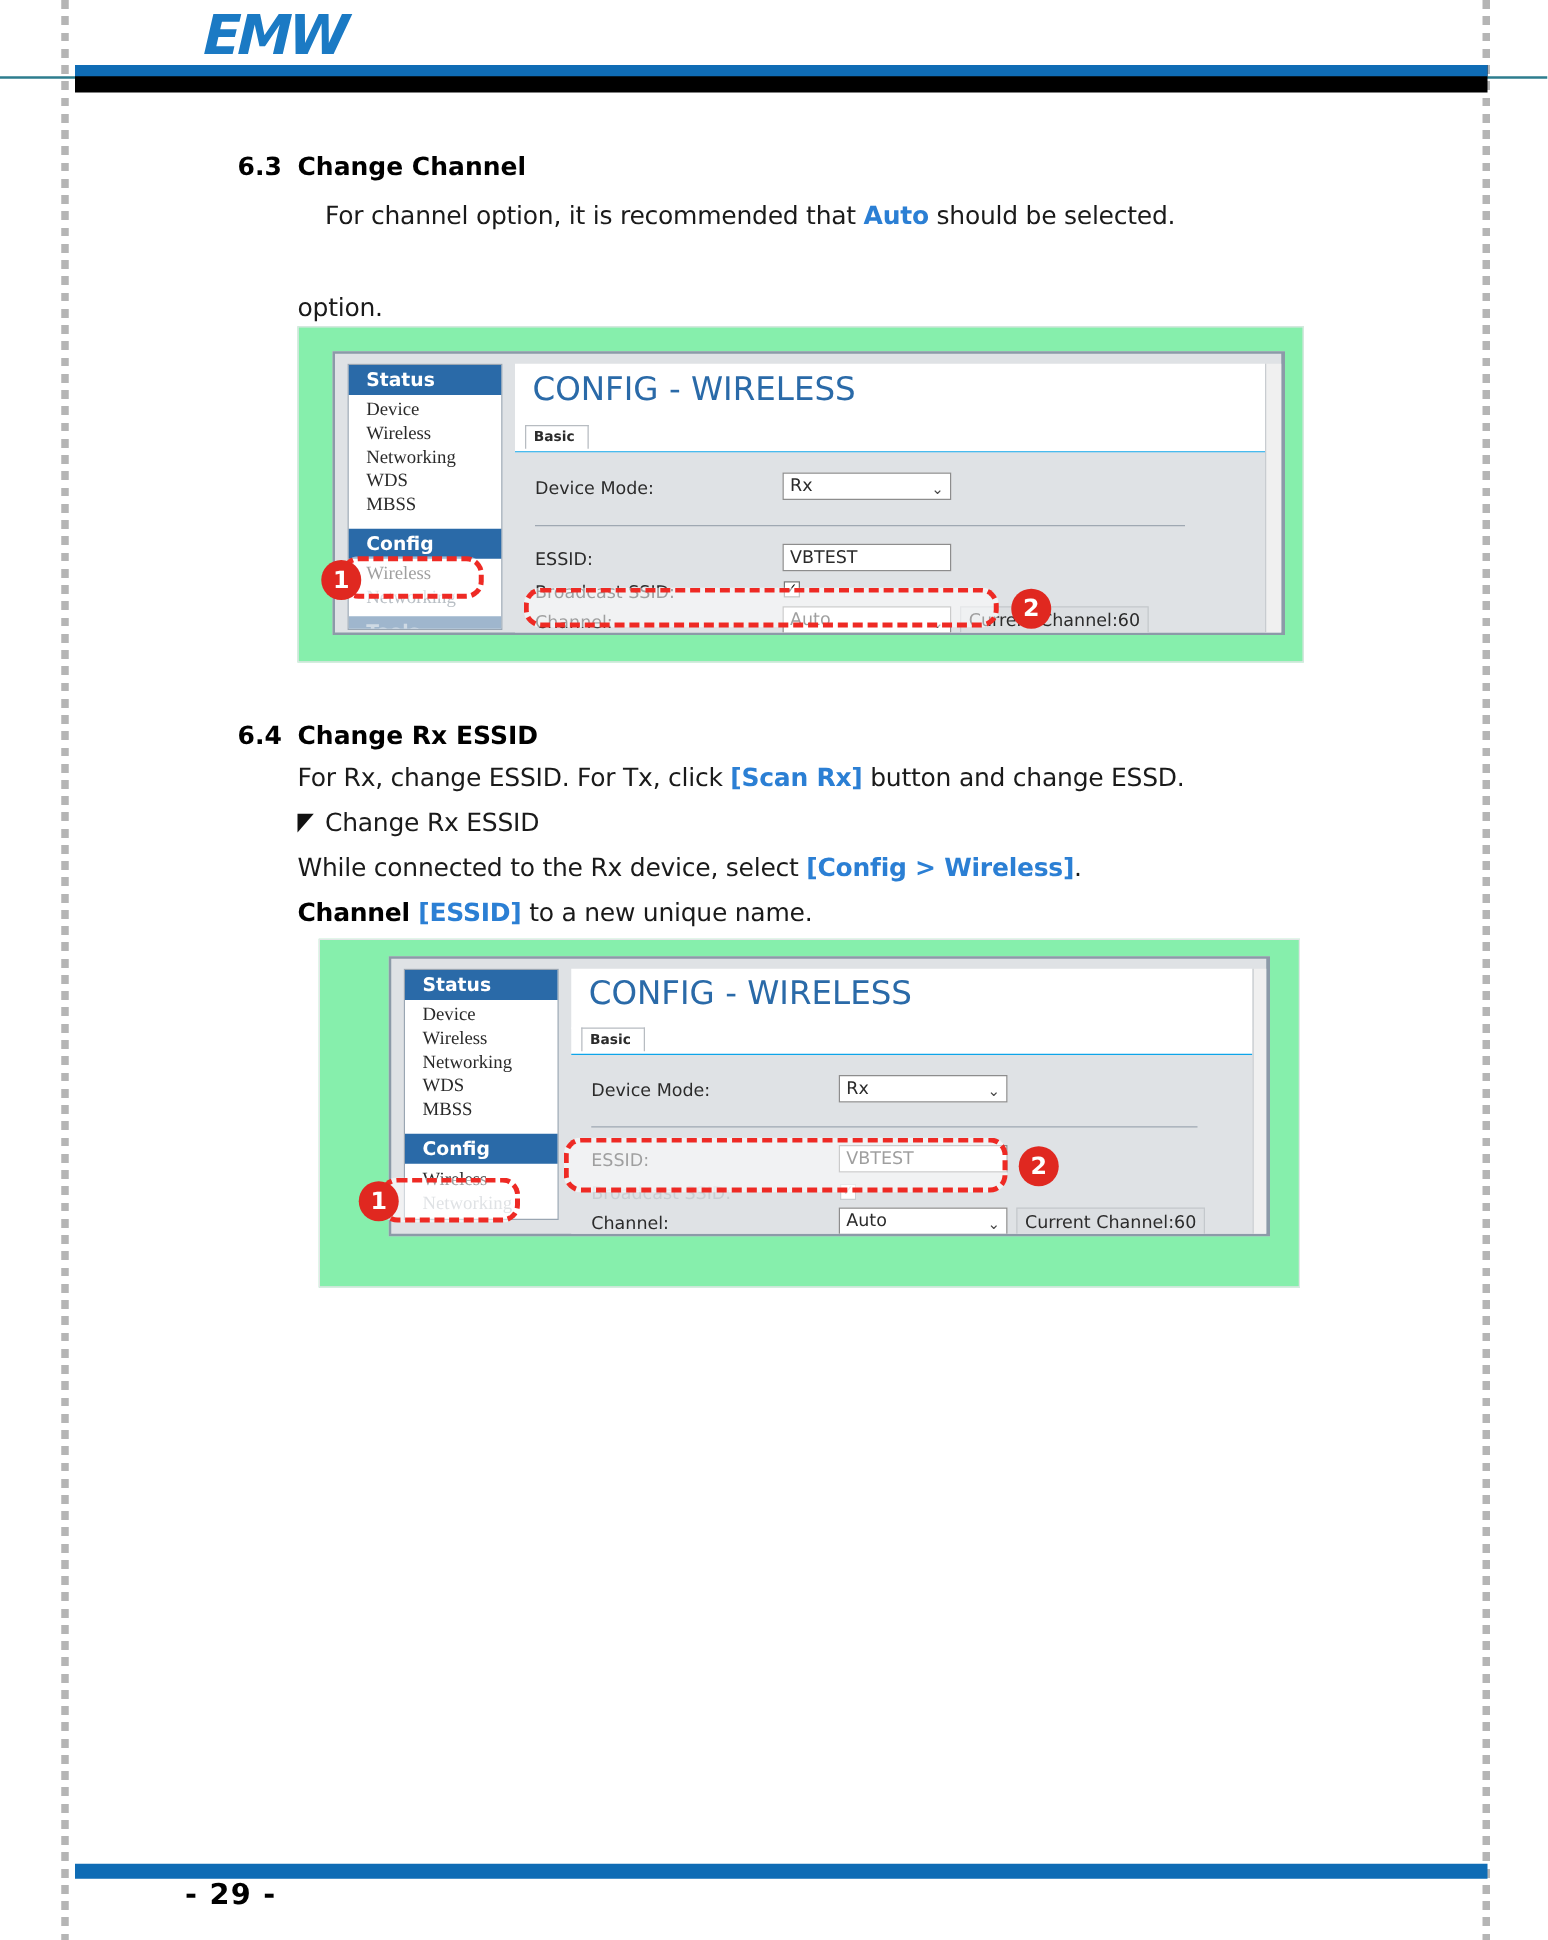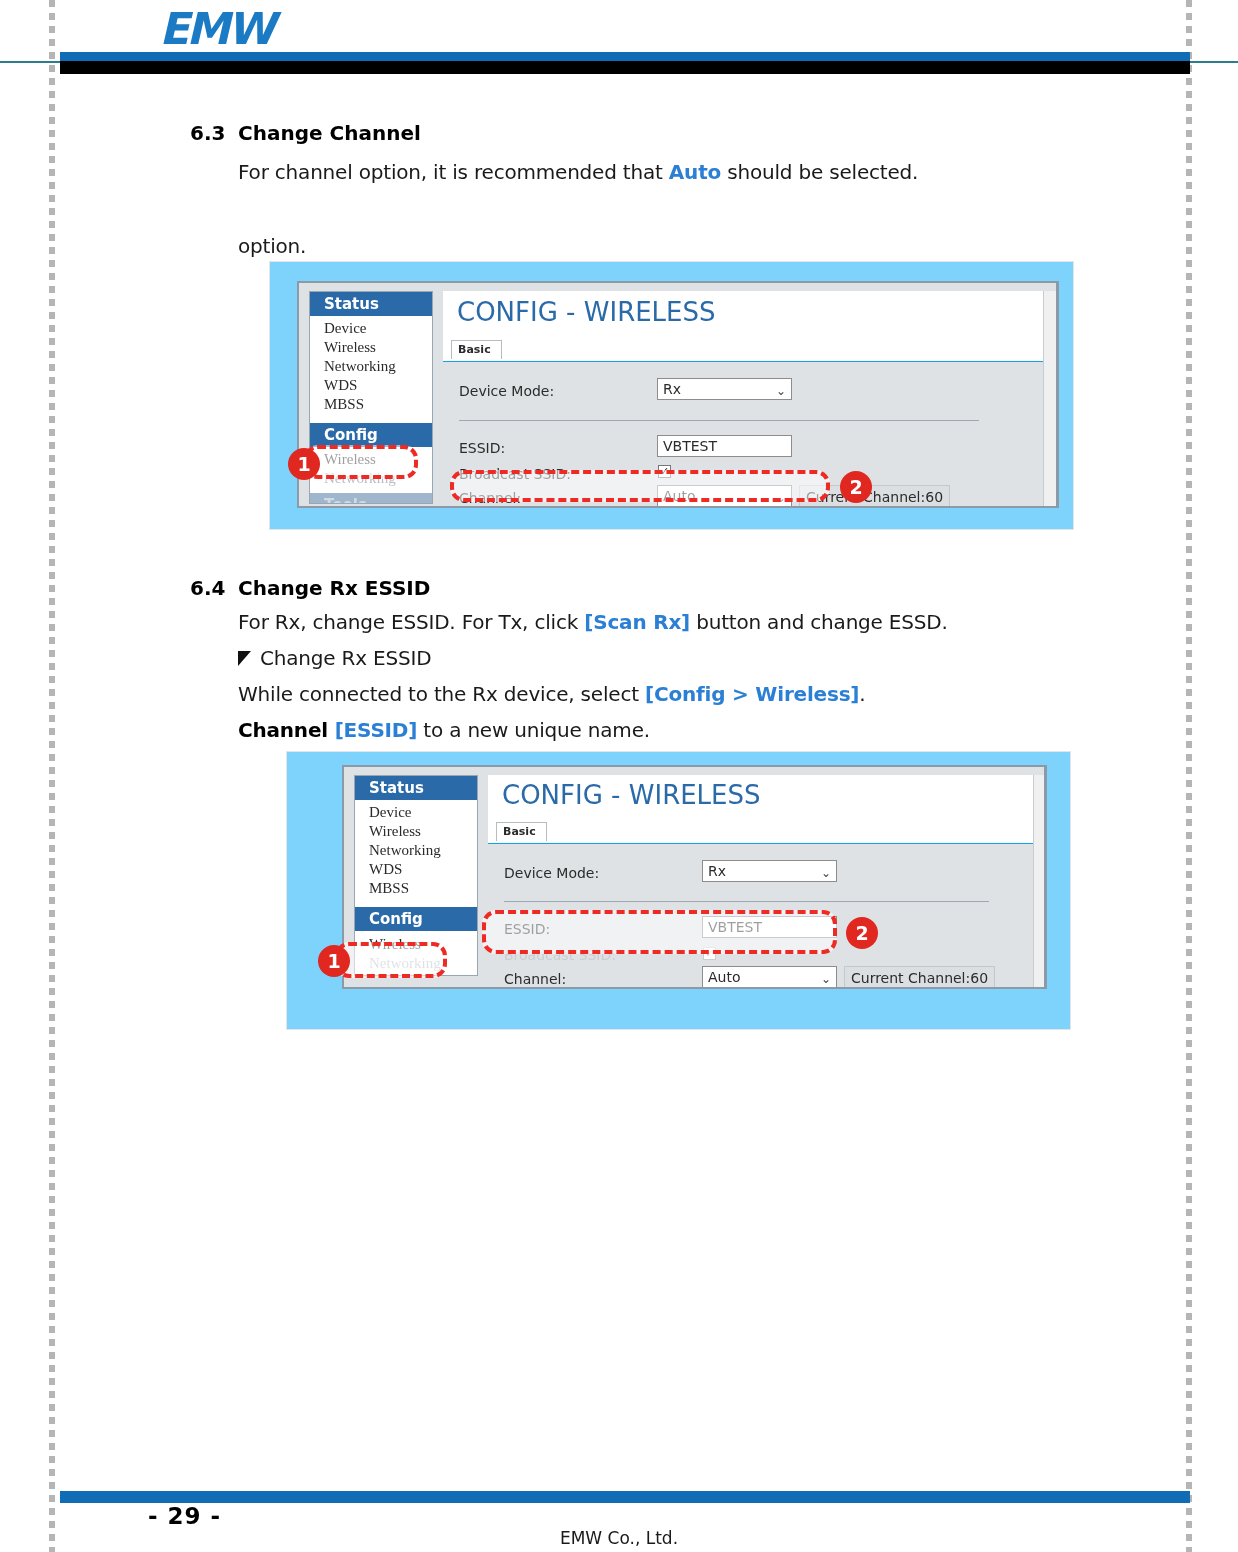--- a/index.html
+++ b/index.html
@@ -100,23 +100,22 @@
     width: 0; height: 0;
     border-left: 13px solid #111;
     border-bottom: 15px solid transparent;
     margin-right: 9px;
     position: relative; top: 1px;
   }
 
   
   .shot {
     position: absolute;
-    background: #7dd3fc;
+    background: #86efac;
     border: 1px solid #e3e5e7;
-    margin-left: 31px;
   }
   .shot-inner {
     position: absolute;
     background: #dfe2e5;
     border: 2px solid #8c9aa8;
     border-right: 3px solid #8c9aa8;
     overflow: hidden;
   }
   .nav {
     position: absolute;
@@ -289,21 +288,21 @@
     <div class="hairline-top"></div>
     <div class="headbar">
       <div class="stripe"></div>
     </div>
   </div>
 
   <div class="sec-head" style="left:190px; top:121px;">
     <span class="sec-num">6.3</span><span>Change Channel</span>
   </div>
 
-  <div class="para" style="top:160px;">
+  <div class="para" style="top:160px;margin-left:22px;">
     <span>For channel option, it is recommended that </span><span class="blue">Auto</span><span> should be selected.</span>
   </div>
 
 
   <div class="para" style="top:234px;">
     <span>option.</span>
   </div>
 
   <div class="shot" style="left:238px; top:261px; width:805px; height:269px;">
 
@@ -447,15 +446,14 @@
 
     <div class="redbox white-bg" style="left:48px; top:190px; width:112px; height:36px;"></div>
     <div class="badge" style="left:31px; top:193px;">1</div>
 
     <div class="redbox white-bg" style="left:195px; top:158px; width:355px; height:44px;"></div>
     <div class="badge" style="left:559px; top:165px;">2</div>
   </div>
 
   <div class="footbar"></div>
   <div class="pagenum">- 29 -</div>
-  <div class="company">EMW Co., Ltd.</div>
 
 </div>
 
 </body></html>

